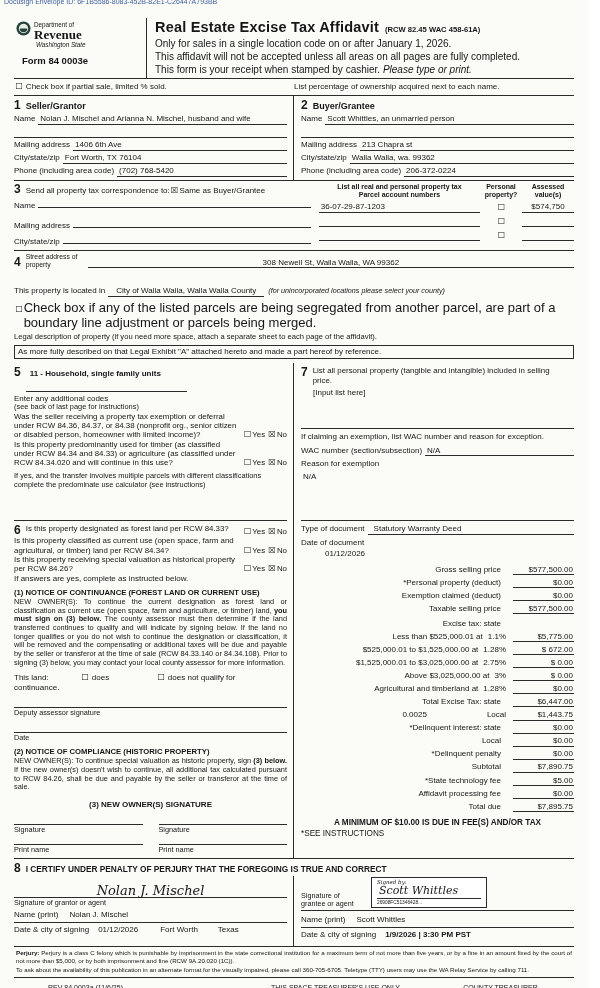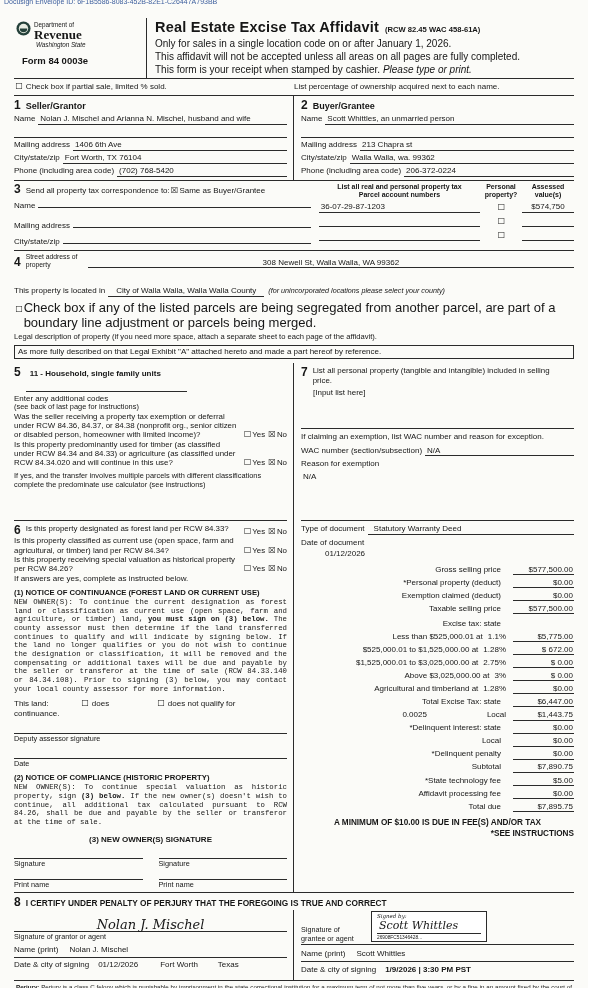--- a/index.html
+++ b/index.html
@@ -57,42 +57,42 @@
   .street-lbl{font-size:6.8px;line-height:1.1;width:62px;}
   .exhibit{border:1px solid #2b2b2b;padding:1px 3px 2px;margin:3px 0 4px;}
   
   .sec5{min-height:150px;border-bottom:1px solid #2b2b2b;padding-bottom:4px;}
   .sec6{padding-top:3px;}
   .q{display:flex;}
   .qt{flex:1;padding-right:4px;font-size:7.9px;}
   .yn{white-space:nowrap;align-self:flex-end;font-size:7.9px;}
   .small7{font-size:7.4px;}
   .ntitle{font-size:7.7px;font-weight:bold;margin-top:5px;}
-  .nbody{font-size:7.35px;margin-top:1px;text-align:justify;font-family:Liberation Mono, monospace;}
+  .nbody{font-size:7.35px;margin-top:1px;text-align:justify;}
   .landrow{display:flex;margin-top:6px;}
   .landrow .g1{width:66px;}
   .landrow .g2{width:76px;}
   .deprow{display:flex;gap:14px;margin-top:15px;flex-direction:column;}
   .depcell{border-top:1px solid #2b2b2b;font-size:7.3px;padding-top:1px;}
   .n3title{text-align:center;font-weight:bold;font-size:8px;margin-top:8px;}
   .n3row{display:flex;gap:16px;margin-top:14px;}
   .n3cell{flex:1;border-top:1px solid #2b2b2b;font-size:7.3px;padding-top:1px;}
   .s7a{min-height:62px;border-bottom:1px solid #2b2b2b;}
   .s7b{min-height:88px;border-bottom:1px solid #2b2b2b;padding-top:3px;}
   .docrow{display:flex;align-items:baseline;margin-top:3px;}
   
   .taxtbl{margin-top:6px;}
   .trow{display:flex;align-items:baseline;margin-top:2.6px;}
   .tl{flex:1;text-align:right;}
   .tr8{margin-left:5px;}
   .tv{width:60px;margin-left:7px;text-align:right;border-bottom:1px solid #2b2b2b;padding-right:1px;min-height:9.5px;}
   .tv.noline{border-bottom:none;}
   .gaprow .tl{padding-right:55px;}
   .minnote{text-align:center;font-weight:bold;font-size:8.2px;margin-top:6px;}
-  .minnote2{text-align:right;font-weight:bold;font-size:8.2px;margin-top:1px;}
+  .minnote2{text-align:left;font-weight:normal;font-size:8.2px;margin-top:1px;}
   
   .sec8cert{display:flex;align-items:baseline;padding:3px 0 1px;}
   .s8script{min-height:21px;display:flex;align-items:flex-end;justify-content:center;border-bottom:1px solid #2b2b2b;}
   .script{font-family:"DejaVu Serif",serif;font-style:italic;font-size:13px;line-height:1;}
   .s8lbl{font-size:7.2px;padding:1px 0;}
   .frow8{display:flex;align-items:baseline;border-bottom:1px solid #2b2b2b;padding:2px 0 2.5px;}
   .frow8last{display:flex;align-items:baseline;padding:2.5px 0 3px;}
   .dstamp{border:1px solid #2b2b2b;padding:1px 5px 0;min-width:104px;margin:1px 2px 2px 8px;background:#fff;}
   .ds-top{font-size:5.5px;font-family:"DejaVu Serif",serif;font-style:italic;}
   .ds-sig{font-family:"DejaVu Serif",serif;font-style:italic;font-size:11px;padding:0 2px 1px;line-height:1.1;}

